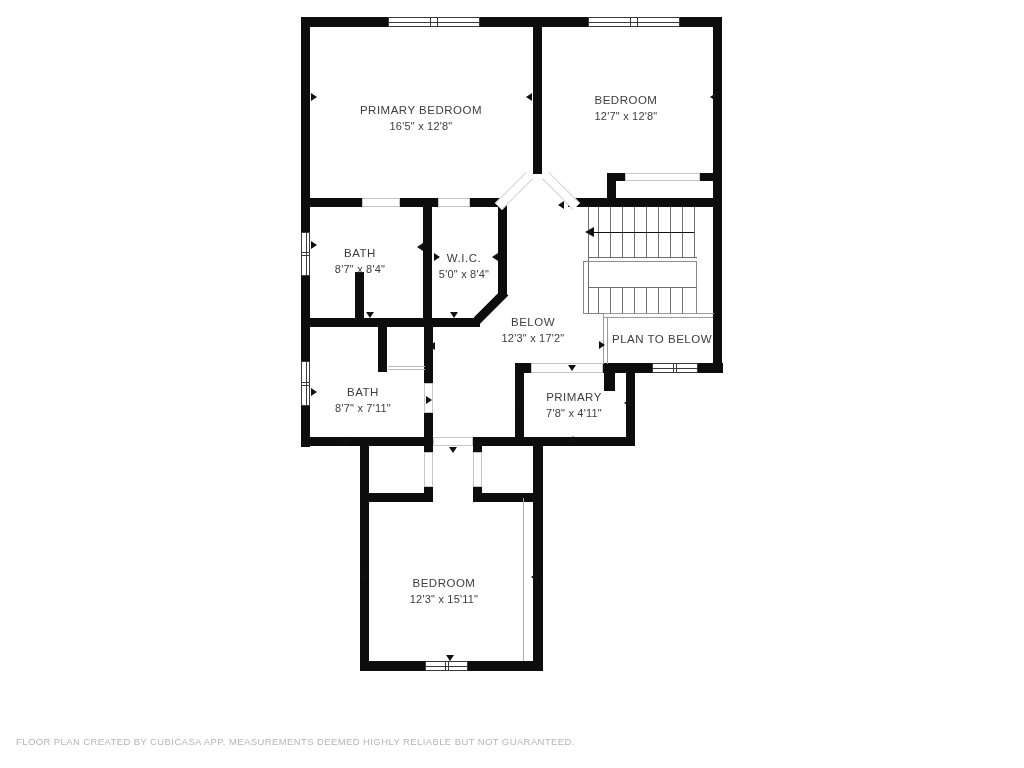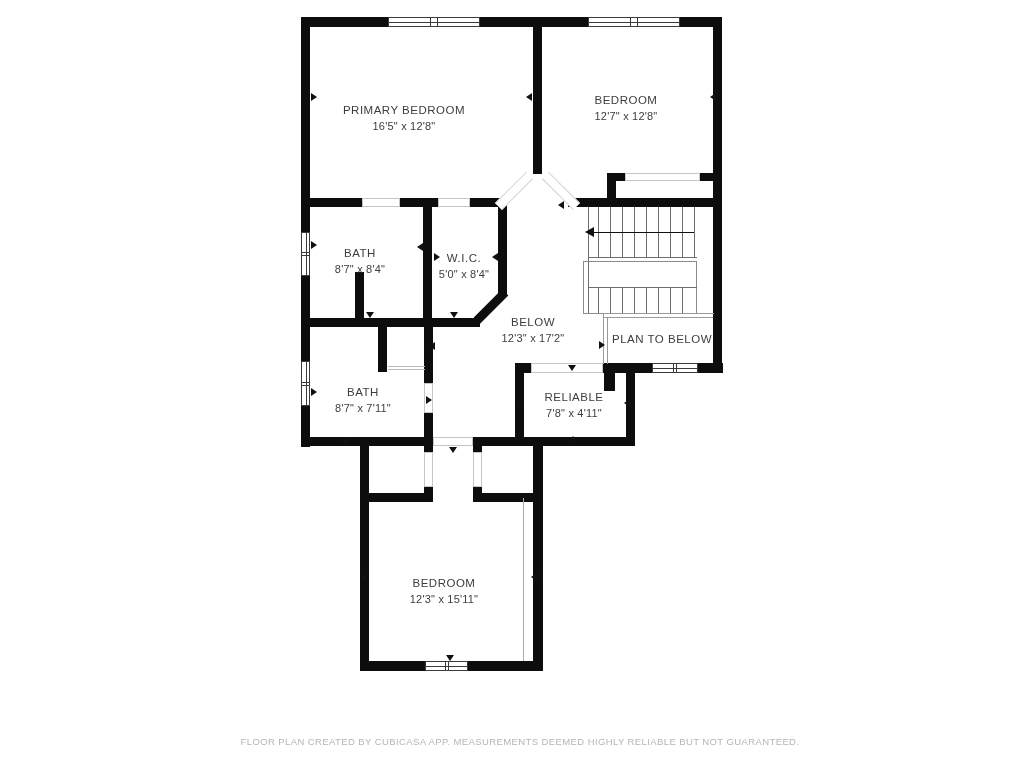--- a/index.html
+++ b/index.html
@@ -14,21 +14,21 @@
   .thin{position:absolute;background:#6e6e6e;}
   .marker{position:absolute;width:0;height:0;}
   .mk-right{border-top:4px solid transparent;border-bottom:4px solid transparent;border-left:6px solid #111;}
   .mk-left {border-top:4px solid transparent;border-bottom:4px solid transparent;border-right:6px solid #111;}
   .mk-up   {border-left:4px solid transparent;border-right:4px solid transparent;border-bottom:6px solid #111;}
   .mk-down {border-left:4px solid transparent;border-right:4px solid transparent;border-top:6px solid #111;}
   .stair-head{position:absolute;width:0;height:0;border-top:5px solid transparent;border-bottom:5px solid transparent;border-right:9px solid #111;}
   .room-label{position:absolute;transform:translate(-50%,-50%);text-align:center;color:#3d3d3d;white-space:nowrap;}
   .room-name{font-size:11.5px;letter-spacing:.5px;}
   .room-dims{font-size:11px;margin-top:4px;letter-spacing:.2px;}
-  .footer{position:absolute;left:16px;right:0;top:736px;text-align:center;font-size:9.5px;
+  .footer{position:absolute;left:16px;right:0;top:736px;text-align:left;font-size:9.5px;
           color:#b5b5b5;letter-spacing:.4px;}
 </style>
 </head>
 <body>
 
 <div id="stage">
   <div id="plan">
       <div class="wall" style="left: 301px; top: 17px; width: 421px; height: 10px;"></div>
       <div class="wall" style="left: 301px; top: 17px; width: 9px; height: 430px;"></div>
       <div class="wall" style="left: 713px; top: 17px; width: 9px; height: 356px;"></div>
@@ -146,21 +146,21 @@
       <div class="marker mk-right" style="left: 517px; top: 399px;"></div>
       <div class="marker mk-left" style="left: 624px; top: 399px;"></div>
       <div class="marker mk-up" style="left: 569px; top: 436px;"></div>
       <div class="marker mk-down" style="left: 568px; top: 365px;"></div>
       <div class="marker mk-right" style="left: 362px; top: 573px;"></div>
       <div class="marker mk-left" style="left: 531px; top: 573px;"></div>
       <div class="marker mk-down" style="left: 446px; top: 655px;"></div>
       <div class="marker mk-right" style="left: 599px; top: 341px;"></div>
       <div class="marker mk-left" style="left: 558px; top: 201px;"></div>
       <div class="stair-head" style="left: 585px; top: 227px;"></div>
-      <div class="room-label" style="left: 404px; top: 118px; text-align: center;">
+      <div class="room-label" style="left: 421px; top: 118px; text-align: center;">
         <div class="room-name">PRIMARY BEDROOM</div>
         <div class="room-dims">16'5" x 12'8"</div>
       </div>
       <div class="room-label" style="left: 626px; top: 108px;">
         <div class="room-name">BEDROOM</div>
         <div class="room-dims">12'7" x 12'8"</div>
       </div>
       <div class="room-label" style="left: 360px; top: 261px;">
         <div class="room-name">BATH</div>
         <div class="room-dims">8'7" x 8'4"</div>
@@ -171,21 +171,21 @@
       </div>
       <div class="room-label" style="left: 533px; top: 330px;">
         <div class="room-name">BELOW</div>
         <div class="room-dims">12'3" x 17'2"</div>
       </div>
       <div class="room-label" style="left: 363px; top: 400px;">
         <div class="room-name">BATH</div>
         <div class="room-dims">8'7" x 7'11"</div>
       </div>
       <div class="room-label" style="left: 574px; top: 405px;">
-        <div class="room-name">RELIABLE</div>
+        <div class="room-name">PRIMARY</div>
         <div class="room-dims">7'8" x 4'11"</div>
       </div>
       <div class="room-label" style="left: 444px; top: 591px;">
         <div class="room-name">BEDROOM</div>
         <div class="room-dims">12'3" x 15'11"</div>
       </div>
       <div class="room-label" style="left: 662px; top: 339px;">
         <div class="room-name">PLAN TO BELOW</div>
       </div>
     </div>

